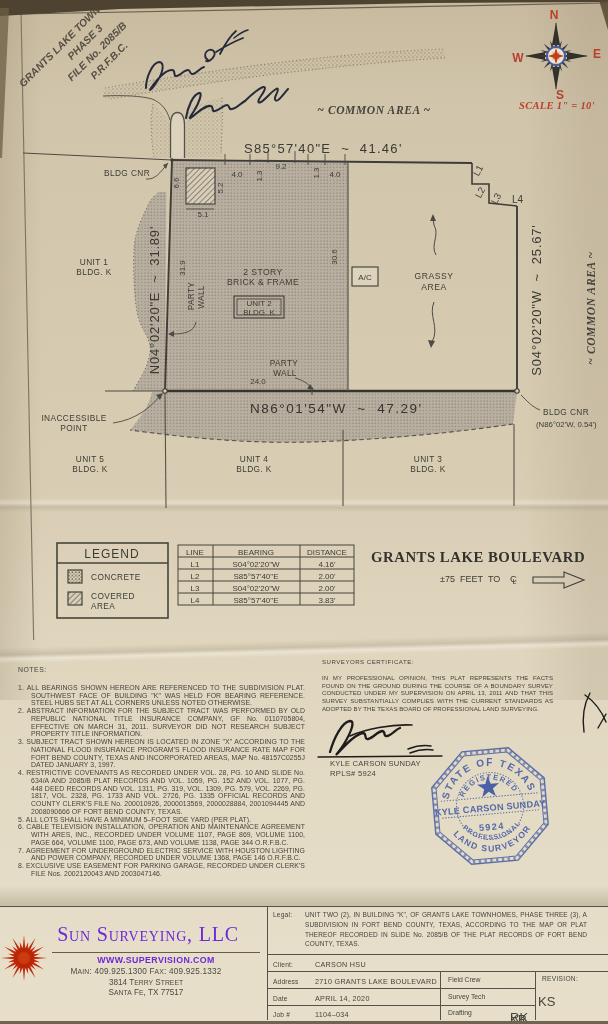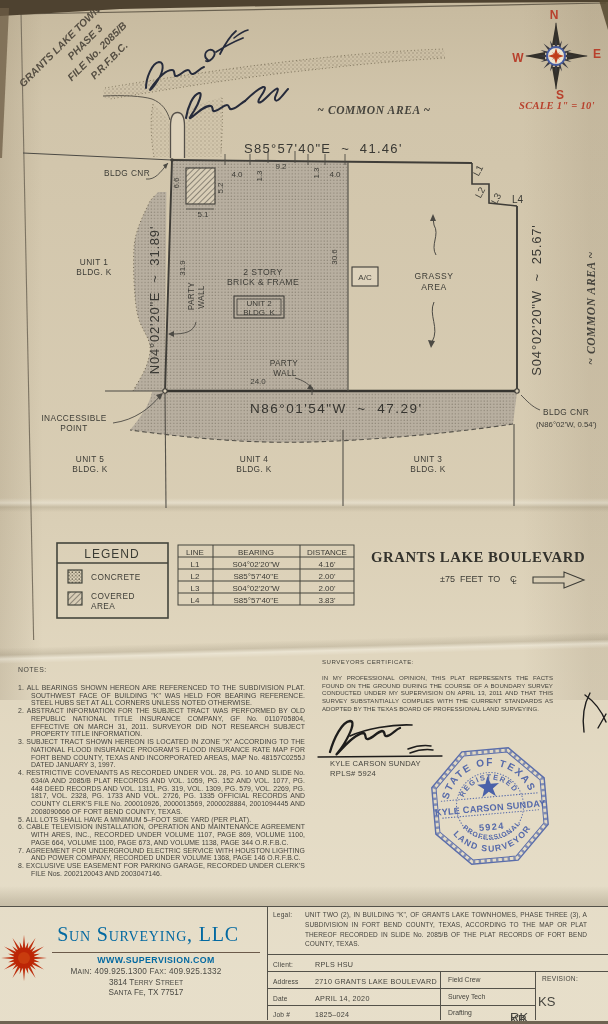--- a/index.html
+++ b/index.html
@@ -375,21 +375,21 @@
     <text x="0" y="5" font-size="9.2" font-weight="bold" text-anchor="middle" letter-spacing="0.2">KYLE CARSON SUNDAY</text>
     <text x="0" y="24" font-size="9.2" font-weight="bold" text-anchor="middle" letter-spacing="1.4">5924</text>
     <path d="M0,-30 L2.7,-22.2 L11,-22.2 L4.4,-17.2 L6.9,-9.3 L0,-14.2 L-6.9,-9.3 L-4.4,-17.2 L-11,-22.2 L-2.7,-22.2 Z" fill="#3f58a8"></path>
   </g>
 </svg>
 <style>
   .bsec{position:absolute;left:0;top:906px;width:608px;height:116px;
     border-top:1.6px solid #54524a;border-bottom:1.6px solid #54524a;box-sizing:border-box;}
   .bl{position:absolute;left:0;top:0;width:268px;height:113px;border-right:1.3px solid #54524a;box-sizing:border-box;}
   .co{position:absolute;text-align:center;color:#4b4a44;}
-  .red{color:#0369a1;}
+  .red{color:#6d28d9;}
   .bt{position:absolute;color:#45443e;}
   .cell{position:absolute;box-sizing:border-box;border-bottom:1.1px solid #54524a;}
   .lbl{font-size:6.6px;color:#46453f;padding:3px 0 0 5px;letter-spacing:0.2px;}
 </style>
 <div class="bsec">
   <div class="bl">
     <svg class="abs" style="left:-1px;top:26px" width="50" height="50" viewBox="-25 -25 50 50">
       <g fill="#bd2e0d">
       <polygon points="9.5,1.3 23.0,0.0 9.5,-1.3"></polygon>
       <polygon points="8.8,3.7 15.9,4.3 9.5,1.2"></polygon>
@@ -433,27 +433,27 @@
   <div class="cell" style="left:268px;top:82px;width:172px;height:17px;"></div>
   <div class="cell" style="left:440px;top:65px;width:60px;height:17px;border-left:1.1px solid #54524a;"></div>
   <div class="cell" style="left:440px;top:82px;width:60px;height:17px;border-left:1.1px solid #54524a;"></div>
   <div class="abs" style="left:440px;top:99px;width:60px;height:14px;border-left:1.1px solid #54524a;"></div>
   <div class="cell" style="left:500px;top:65px;width:35px;height:17px;"></div>
   <div class="cell" style="left:500px;top:82px;width:35px;height:17px;"></div>
   <div class="abs" style="left:535px;top:65px;width:73px;height:48px;border-left:1.1px solid #54524a;"></div>
   <div class="bt lbl" style="left:268px;top:1px;">Legal:</div>
   <div class="bt" style="left:305px;top:3px;width:282px;font-size:6.5px;line-height:9.8px;text-align:justify;letter-spacing:0.1px;">UNIT TWO (2), IN BUILDING "K", OF GRANTS LAKE TOWNHOMES, PHASE THREE (3), A SUBDIVISION IN FORT BEND COUNTY, TEXAS, ACCORDING TO THE MAP OR PLAT THEREOF RECORDED IN SLIDE No. 2085/B OF THE PLAT RECORDS OF FORT BEND COUNTY, TEXAS.</div>
   <div class="bt lbl" style="left:268px;top:51px;">Client:</div>
-  <div class="bt" style="left:315px;top:53px;font-size:7.2px;letter-spacing:0.3px;">RPLS  HSU</div>
+  <div class="bt" style="left:315px;top:53px;font-size:7.2px;letter-spacing:0.3px;">CARSON  HSU</div>
   <div class="bt lbl" style="left:268px;top:68px;">Address</div>
   <div class="bt" style="left:315px;top:70px;font-size:7.2px;letter-spacing:0.3px;text-align:center;">2710  GRANTS  LAKE  BOULEVARD</div>
   <div class="bt lbl" style="left:268px;top:85px;">Date</div>
   <div class="bt" style="left:315px;top:87px;font-size:7.2px;letter-spacing:0.3px;">APRIL  14,  2020</div>
   <div class="bt lbl" style="left:268px;top:101px;">Job #</div>
-  <div class="bt" style="left:315px;top:103px;font-size:7.2px;letter-spacing:0.3px;">1825–024</div>
+  <div class="bt" style="left:315px;top:103px;font-size:7.2px;letter-spacing:0.3px;">1104–034</div>
   <div class="bt" style="left:448px;top:69px;font-size:6.8px;">Field Crew</div>
   <div class="bt" style="left:448px;top:86px;font-size:6.8px;">Survey Tech</div>
   <div class="bt" style="left:448px;top:102px;font-size:6.8px;">Drafting</div>
   <div class="bt" style="left:510px;top:70px;font-size:12px;margin-top:36px;">KR</div>
   <div class="bt" style="left:538px;top:87px;font-size:13px;">KS</div>
   <div class="bt" style="left:510px;top:103px;font-size:13px;">RK</div>
   <div class="bt" style="left:542px;top:68px;font-size:6.6px;letter-spacing:0.3px;">REVISION:</div>
 </div>
 <div class="abs" id="topedge"></div>
 <div class="abs" id="tredge"></div>

